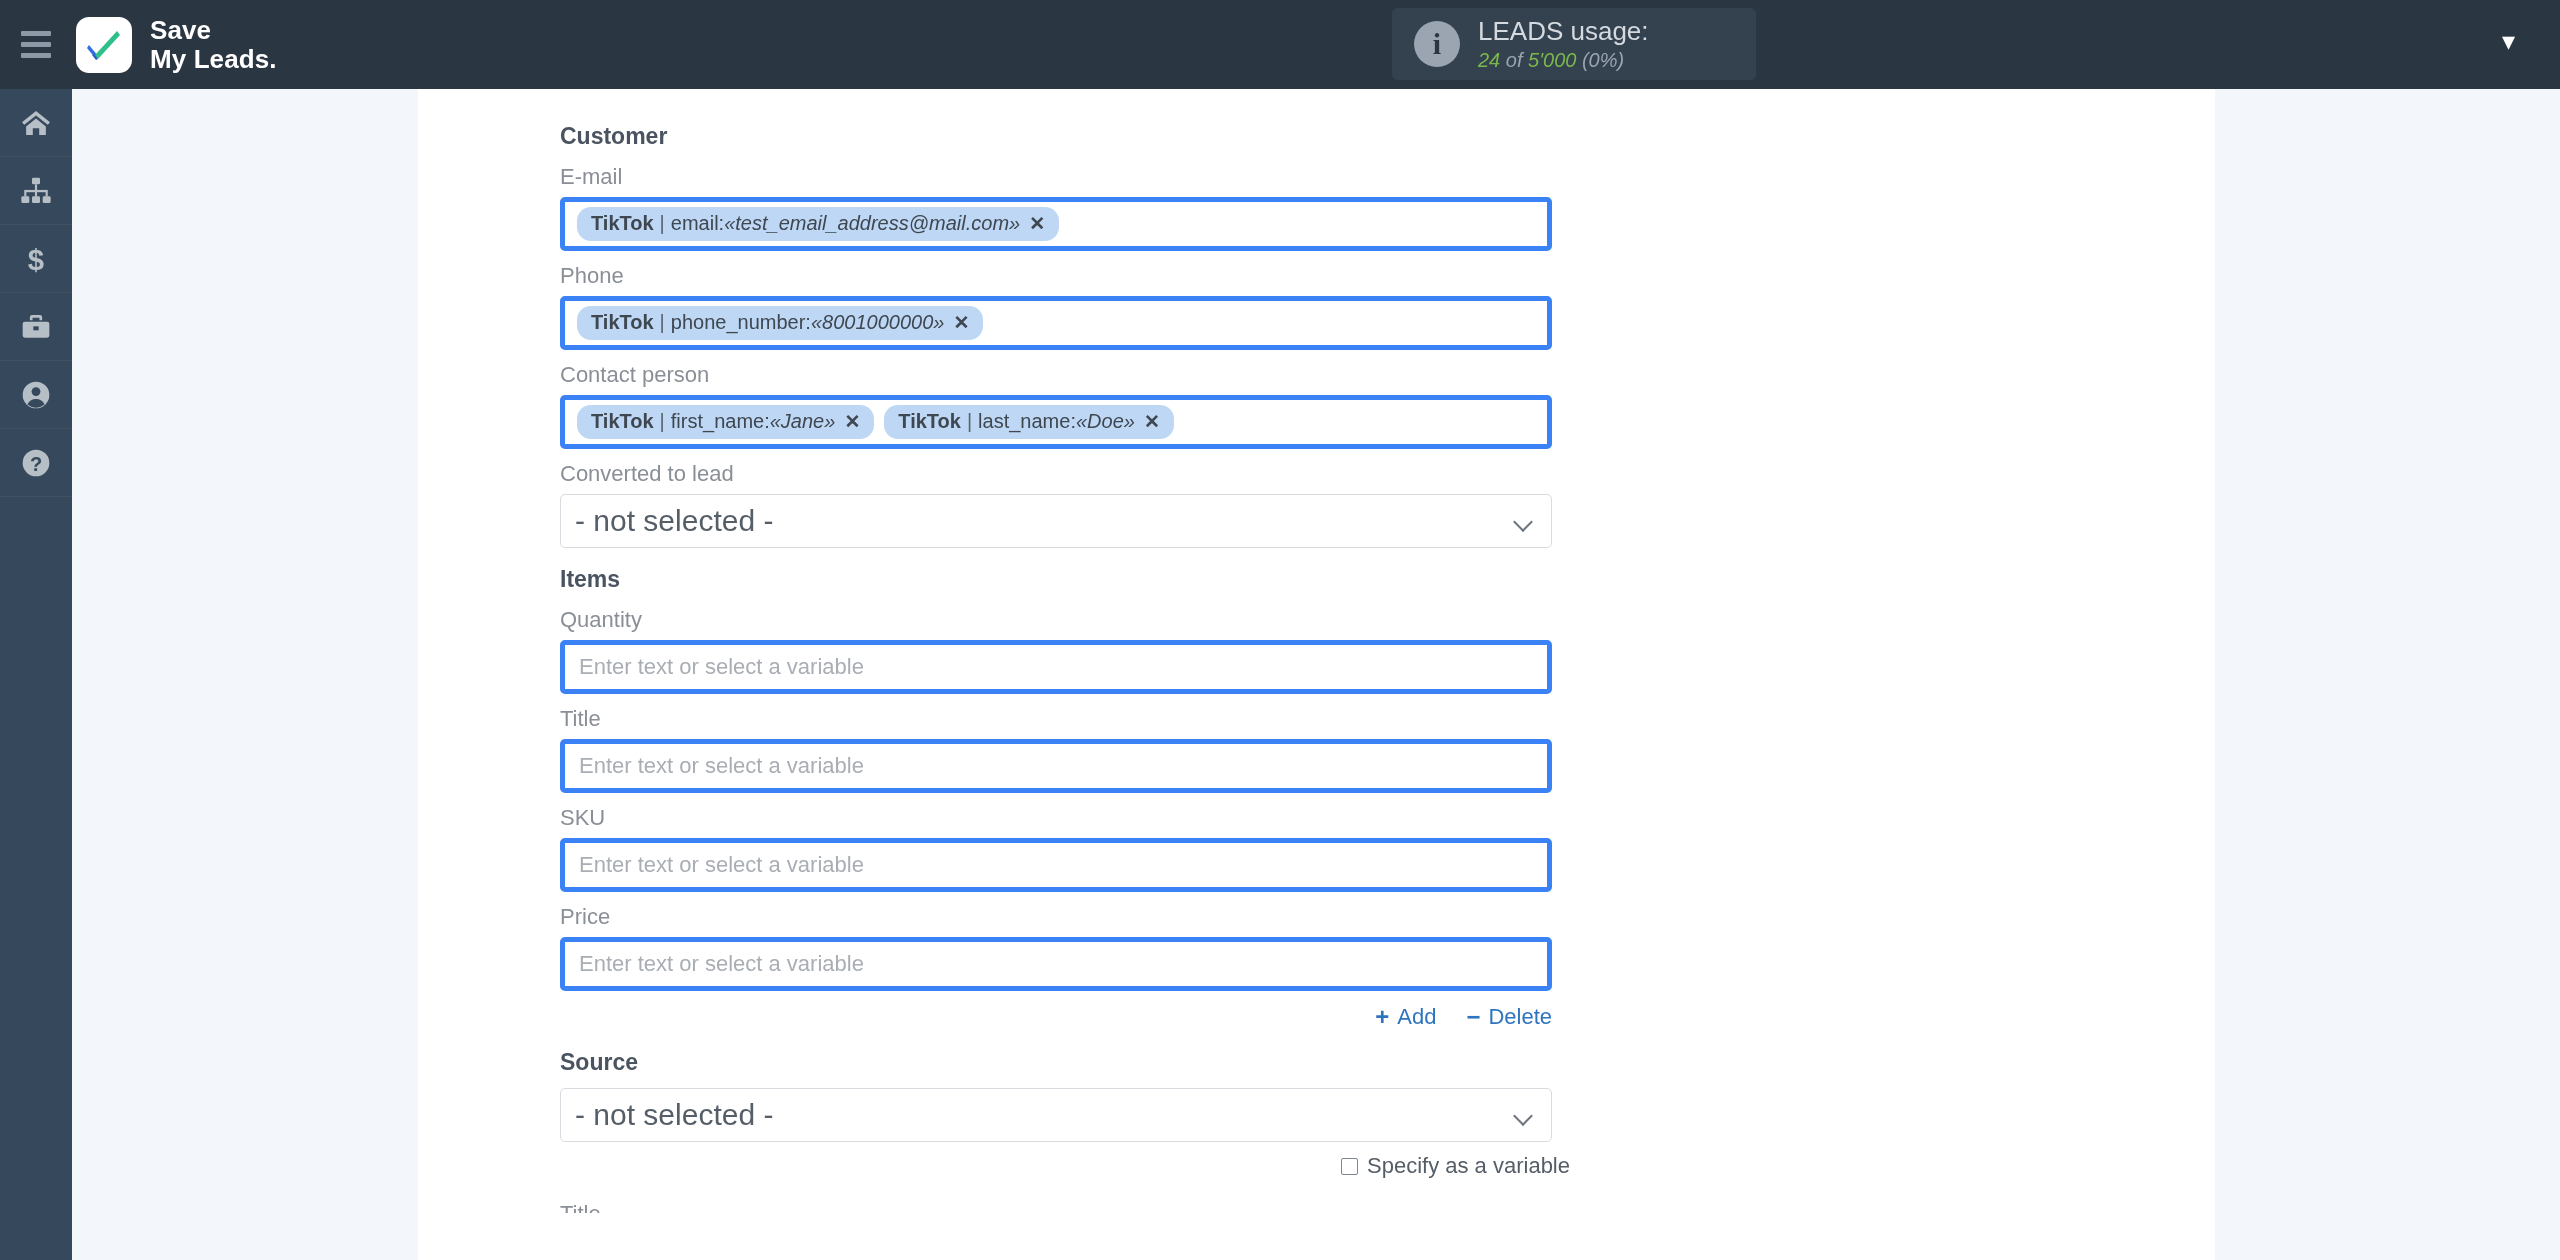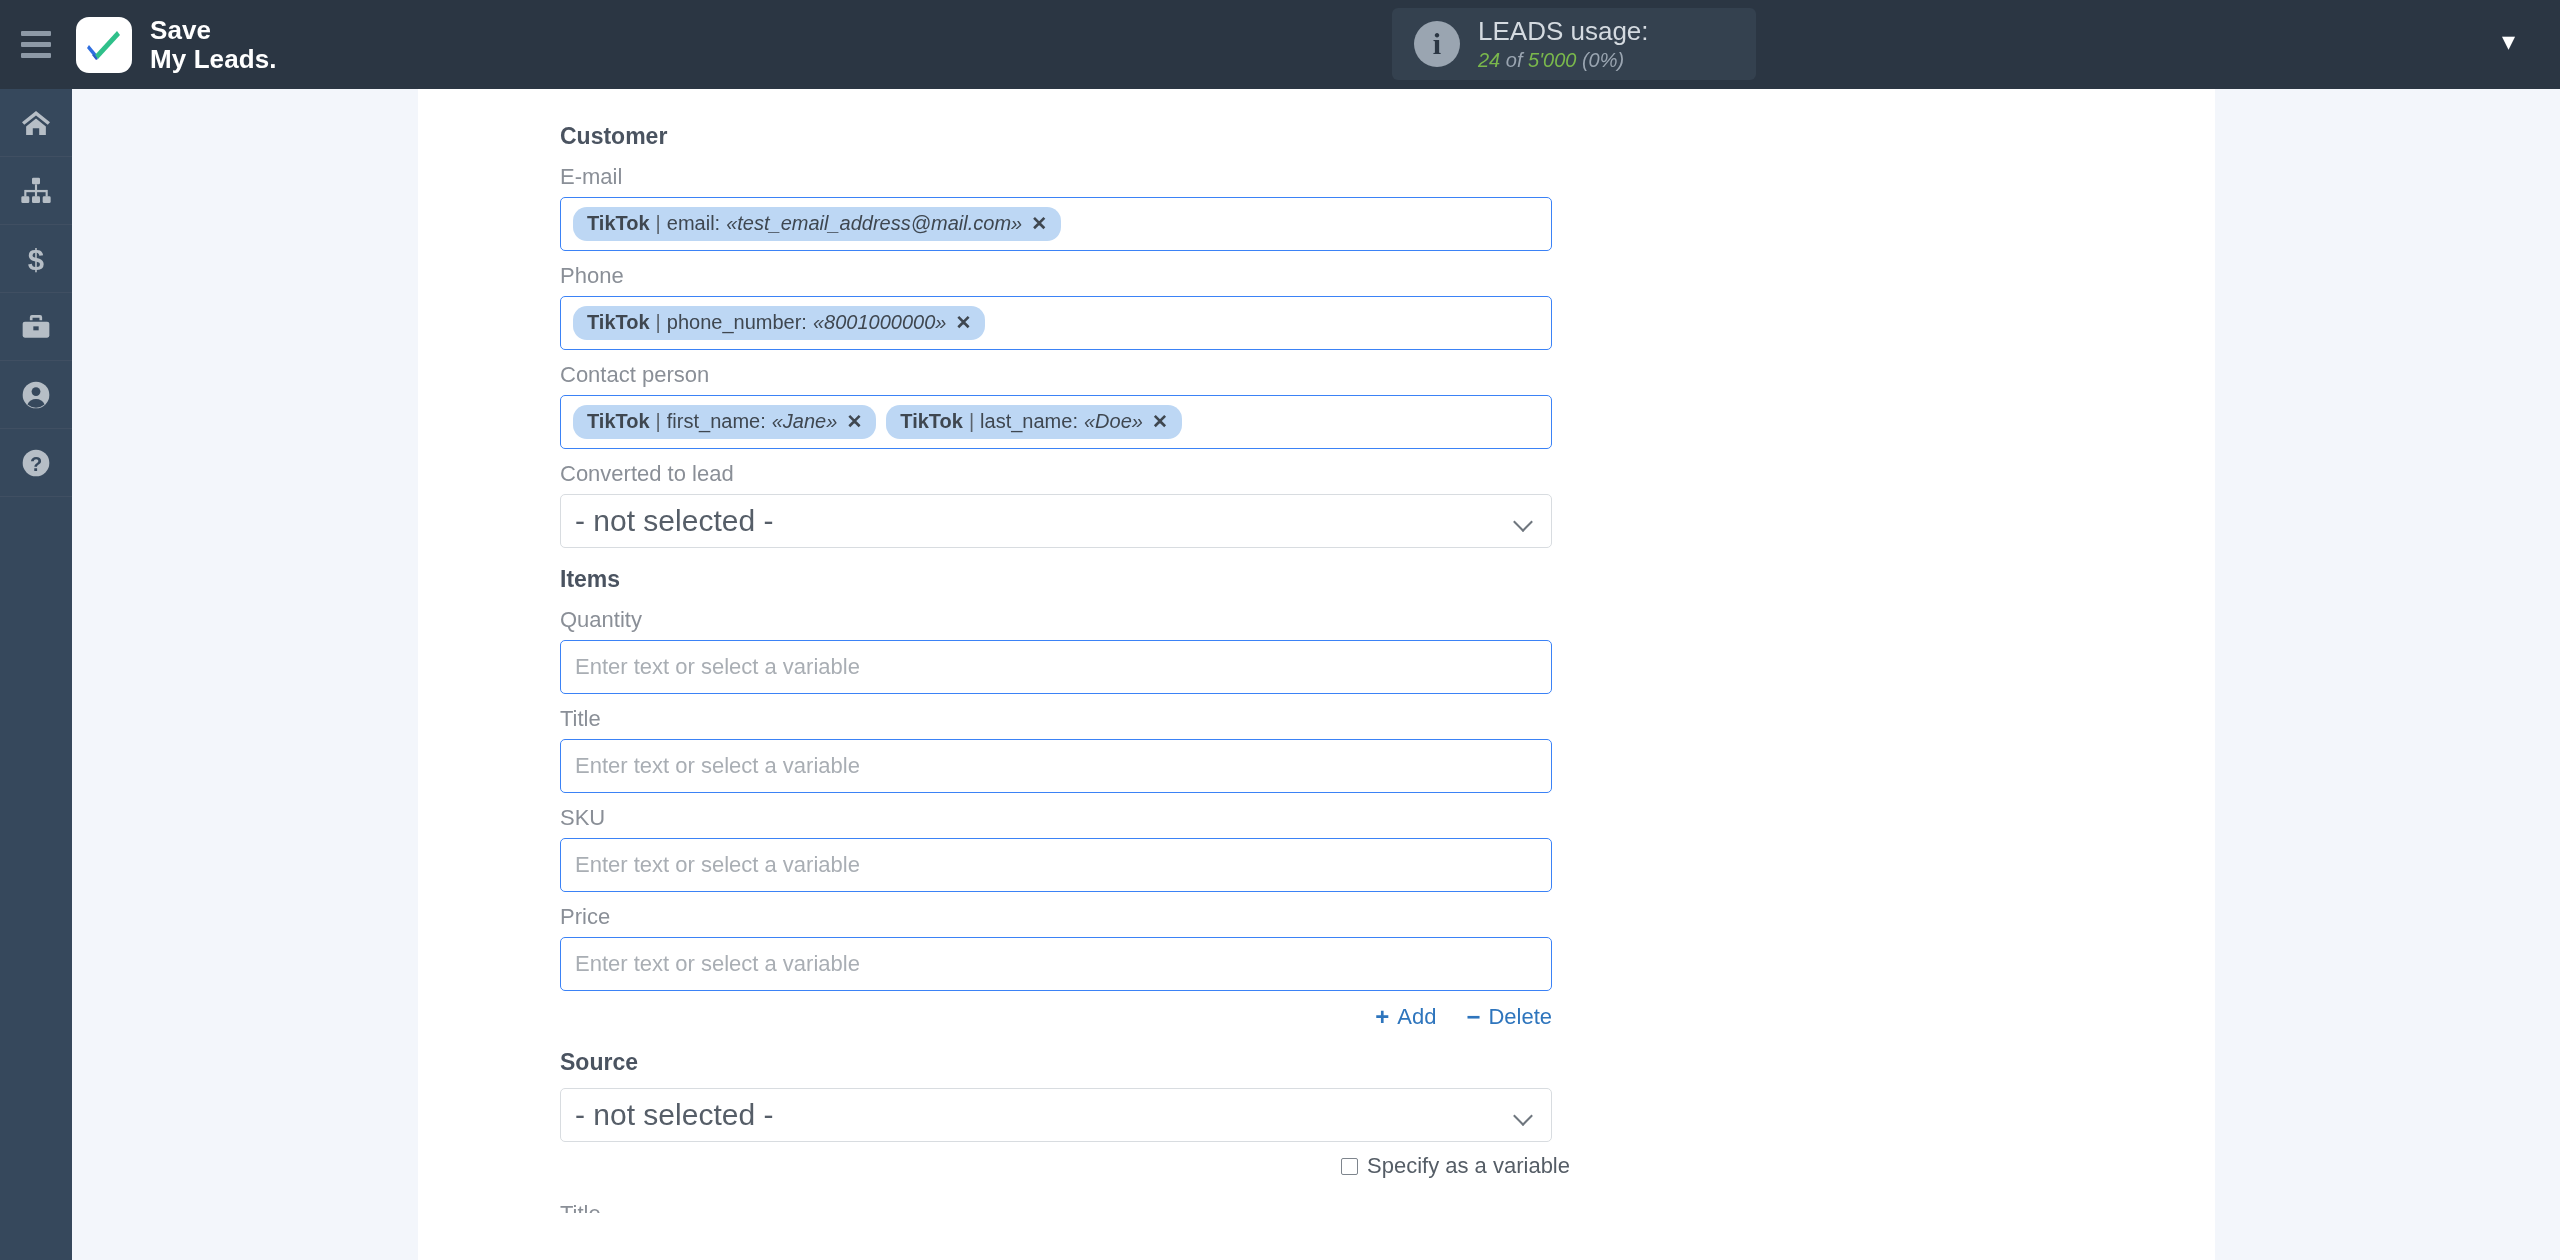--- a/index.html
+++ b/index.html
@@ -121,39 +121,39 @@
   .section-title {
     font-size: 23px; font-weight: 700; color: #4a5360;
     margin-top: 18px; margin-bottom: 14px;
   }
   .field { margin-bottom: 12px; }
   .field-label {
     font-size: 22px; color: #8a8f97; margin-bottom: 7px;
   }
   .control {
     width: 992px; min-height: 54px;
-    border: 1px solid #3b82f6; border-radius: 5px;
+    border: 5px solid #3b82f6; border-radius: 5px;
     background: #ffffff;
     display: flex; align-items: center;
     padding: 0 14px;
   }
   .control.tagbox { padding: 5px 12px; gap: 10px; flex-wrap: wrap; }
   .placeholder { color: #a9aeb4; font-size: 22px; }
 
   .tag {
     background: #bdd7f4; border-radius: 14px;
     padding: 5px 14px 6px 14px;
     font-size: 20px; color: #3f4750;
     display: inline-flex; align-items: baseline; gap: 0;
     white-space: nowrap; cursor: default;
   }
   .tag .src { font-weight: 700; }
   .tag .sep { margin: 0 6px; color: #5b636c; }
   .tag .key { }
-  .tag .val { font-style: italic; margin-left: 6px; }
+  .tag .val { font-style: italic; }
   .tag .x { margin-left: 9px; font-weight: 700; font-size: 19px; cursor: pointer; }
 
   .select {
     width: 992px; height: 54px;
     border: 1px solid #d8dce0; border-radius: 5px;
     background: #ffffff;
     display: flex; align-items: center; justify-content: space-between;
     padding: 0 16px 0 14px;
     font-size: 30px; color: #565e68;
     cursor: pointer;

